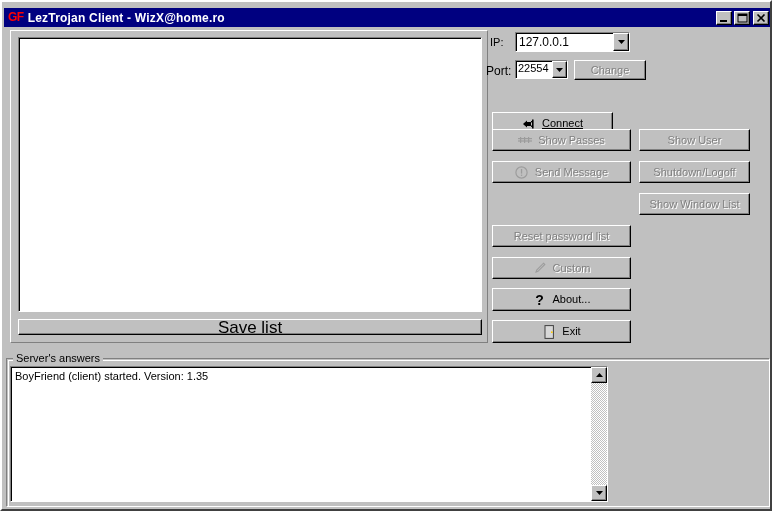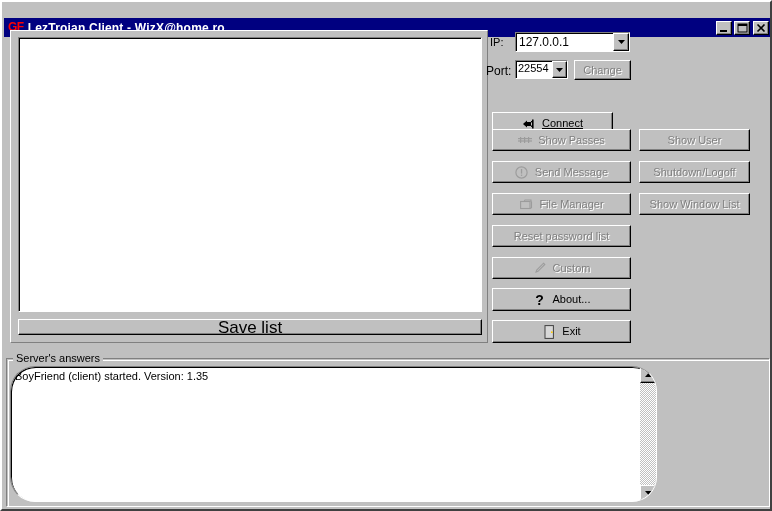--- a/index.html
+++ b/index.html
@@ -26,21 +26,21 @@
     border-top: 2px solid #ffffff;
     border-left: 2px solid #ffffff;
     border-right: 2px solid #404040;
     border-bottom: 2px solid #404040;
     overflow: hidden;
   }
 
   
   #title-bar {
     position: absolute;
-    left: 2px; top: 16px;
+    left: 2px; top: 6px;
     width: 766px;
     height: 19px;
     background: #000080;
     display: flex;
     align-items: center;
     padding: 0 1px;
     box-sizing: border-box;
   }
   #app-logo {
     color: #ff0000;
@@ -216,21 +216,21 @@
     width: 14px;
     height: 14px;
     flex: 0 0 auto;
   }
   .btn.disabled {
     color: #808080;
     text-shadow: 1px 1px 0 #ffffff;
   }
   .btn.disabled .btn-icon { opacity: 0.55; }
 
-  #change-button { left: 572px; top: 58px; width: 57px; height: 20px; }
+  #change-button { left: 572px; top: 58px; width: 72px; height: 20px; }
   #connect-button { left: 490px; top: 110px; width: 121px; height: 23px; text-decoration: underline; }
 
   #show-passes-button { left: 490px; top: 127px; width: 139px; height: 22px; }
   #send-message-button { left: 490px; top: 159px; width: 139px; height: 22px; }
   #file-manager-button { left: 490px; top: 191px; width: 139px; height: 22px; }
   #reset-password-list-button { left: 490px; top: 223px; width: 139px; height: 22px; }
   #custom-button { left: 490px; top: 255px; width: 139px; height: 22px; }
   #about-button { left: 490px; top: 286px; width: 139px; height: 23px; }
   #exit-button { left: 490px; top: 318px; width: 139px; height: 23px; }
 
@@ -270,26 +270,25 @@
     left: 7px; top: 0px;
     background: #c0c0c0;
     padding: 0 3px;
     font-size: 11px;
     color: #000000;
     z-index: 2;
   }
   #answers-log {
     position: absolute;
     left: 4px; top: 14px;
-    width: 647px;
+    width: 598px;
     height: 136px;
     background: #ffffff;
     overflow: hidden;
     display: flex;
-    border-radius: 25px;
   }
   #answers-log-text {
     flex: 1;
     padding: 3px 4px;
     font-family: "Liberation Sans", sans-serif;
     font-size: 11px;
     color: #000000;
     line-height: 13px;
     white-space: pre-wrap;
   }
@@ -415,30 +414,20 @@
     <span class="btn-icon">
       <svg width="13" height="13" viewBox="0 0 13 13">
         <circle cx="6.5" cy="6.5" r="5.6" fill="none" stroke="#808080" stroke-width="1.2"></circle>
         <rect x="5.9" y="3" width="1.3" height="4.6" fill="#808080"></rect>
         <rect x="5.9" y="8.6" width="1.3" height="1.3" fill="#808080"></rect>
       </svg>
     </span>
     <span class="btn-label">Send Message</span>
   </div>
 
-  <div class="btn disabled" id="file-manager-button">
-    <span class="btn-icon">
-      <svg width="13" height="11" viewBox="0 0 13 11">
-        <path d="M0.6 2.5 L4 2.5 L5 1 L11 1 L11 3" fill="none" stroke="#808080" stroke-width="1.1"></path>
-        <rect x="0.6" y="2.5" width="9.4" height="7" fill="none" stroke="#808080" stroke-width="1.1"></rect>
-        <path d="M11.5 2.5 L11.5 8.6 L10 9.5" fill="none" stroke="#808080" stroke-width="1.1"></path>
-      </svg>
-    </span>
-    <span class="btn-label">File Manager</span>
-  </div>
 
   <div class="btn disabled" id="reset-password-list-button">
     <span class="btn-label">Reset password list</span>
   </div>
 
   <div class="btn disabled" id="custom-button">
     <span class="btn-icon">
       <svg width="12" height="12" viewBox="0 0 12 12">
         <path d="M9.5 1.2 L10.8 2.5 L4 9.3 L2 10 L2.7 8 Z" fill="none" stroke="#808080" stroke-width="1.1"></path>
       </svg>

